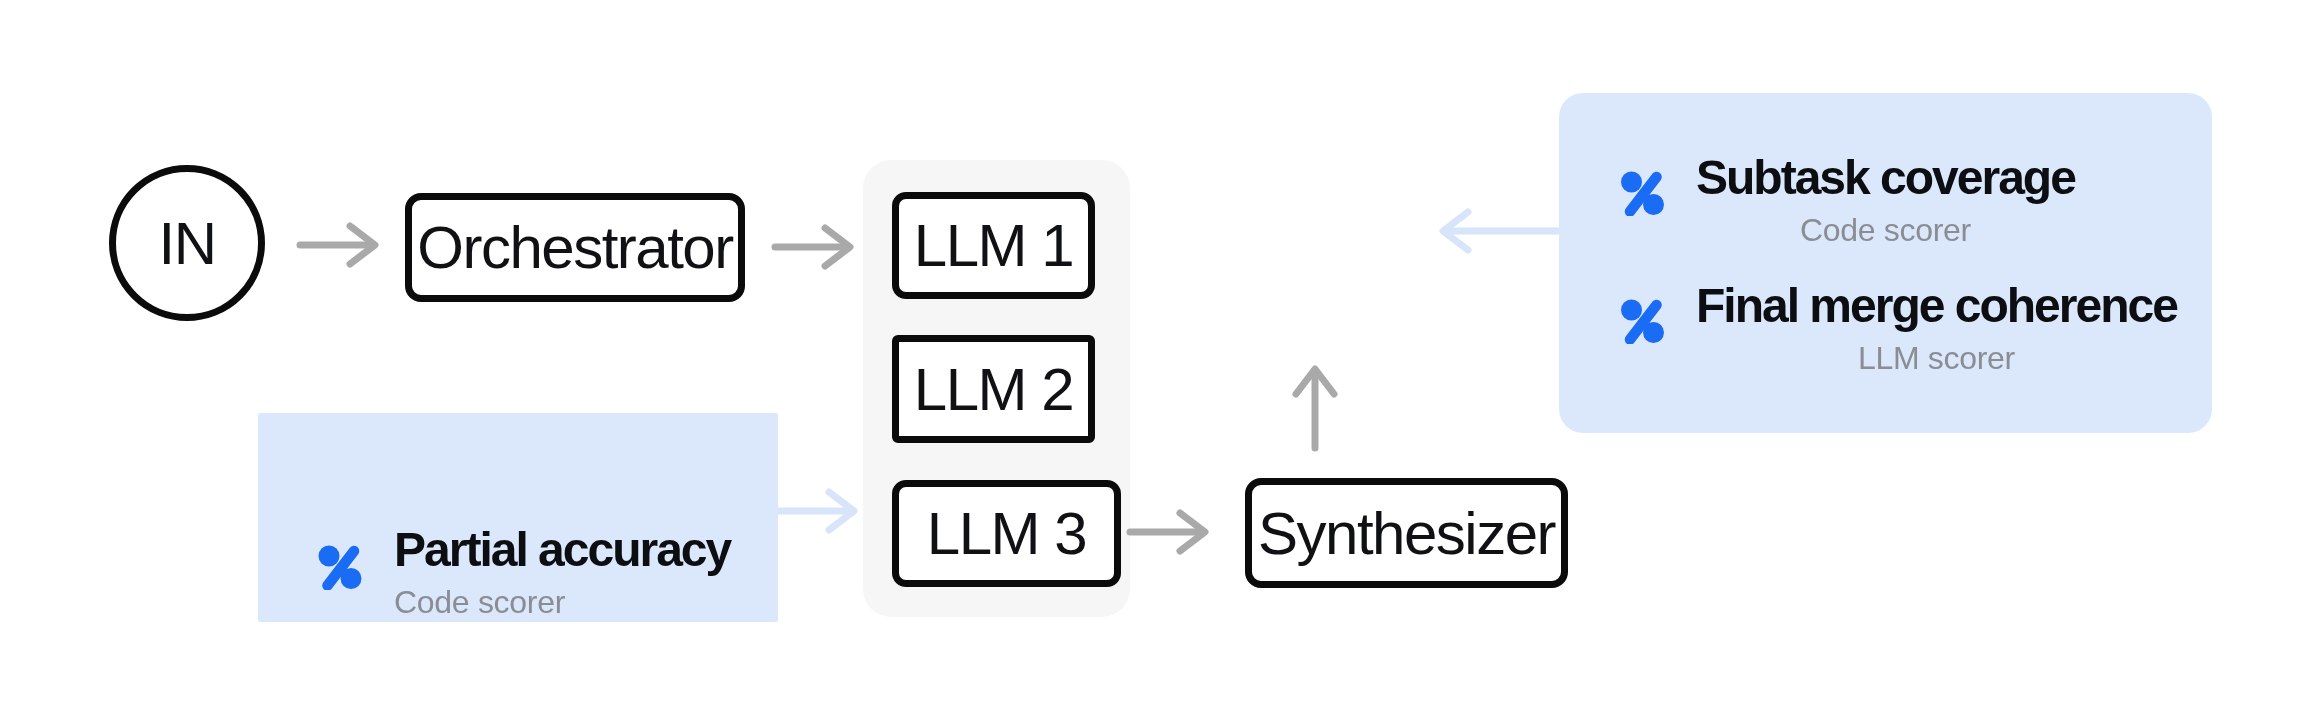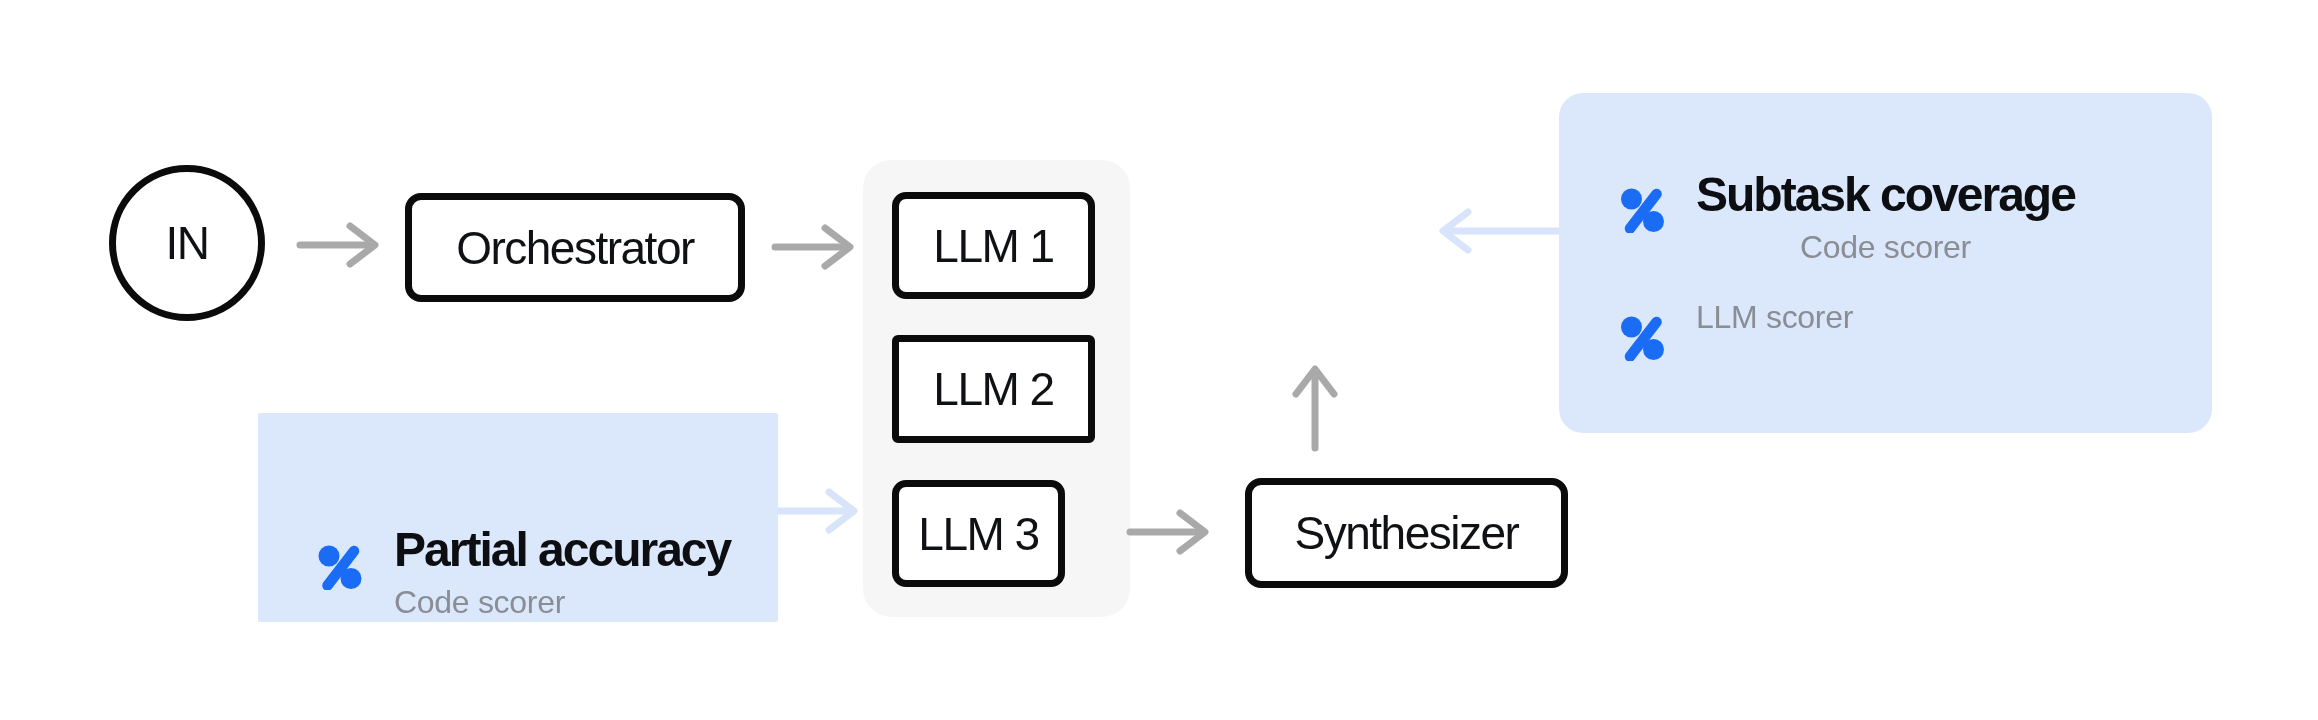--- a/index.html
+++ b/index.html
@@ -25,21 +25,21 @@
     background: var(--node-fill, #ffffff);
     border: 7px solid var(--node-border, #0b0b0b);
     display: flex;
     align-items: center;
     justify-content: center;
   }
   .node.circle { border-radius: 50%; }
   .node.rect { border-radius: 16px; }
   .node.llm { border-radius: 14px; }
   .node-label {
-    font-size: 46px;
+    font-size: 60px;
     font-weight: 500;
     letter-spacing: -1.5px;
     color: var(--label-text, #101114);
     white-space: nowrap;
   }
   .group {
     position: absolute;
     left: 863px; top: 160px;
     width: 267px; height: 457px;
     background: var(--group-fill, #f6f6f7);
@@ -138,21 +138,21 @@
     <path d="M54 4 L79 23 L54 42"></path>
   </svg>
 
   <div class="group">
     <div class="node llm" style="left:29px; top:32px; width:203px; height:107px;">
       <span class="node-label">LLM 1</span>
     </div>
     <div class="node llm" style="left:29px; top:175px; width:203px; height:108px;border-radius:6px;">
       <span class="node-label">LLM 2</span>
     </div>
-    <div class="node llm" style="left:29px; top:320px; width:173px; height:107px;">
+    <div class="node llm" style="left:29px; top:320px; width:229px; height:107px;">
       <span class="node-label">LLM 3</span>
     </div>
   </div>
 
   <svg class="arrow gray" style="left:1126px; top:509px;" width="88" height="46" viewBox="0 0 88 46">
     <path d="M4 23 H74"></path>
     <path d="M54 4 L79 23 L54 42"></path>
   </svg>
 
   <div class="node rect" style="left:1245px; top:478px; width:323px; height:110px;">
@@ -207,18 +207,19 @@
     </div>
     <div class="scorer-row">
       <div class="icon-wrap">
         <svg class="scorer-icon" viewBox="0 0 45 45">
           <circle cx="11.5" cy="11" r="10.5"></circle>
           <circle cx="33.5" cy="33.5" r="10.5"></circle>
           <path d="M36.5 6 L10 40.5"></path>
         </svg>
       </div>
       <div class="scorer-text">
+        <div class="scorer-title">Final merge coherence</div>
         <div class="scorer-sub">LLM scorer</div>
       </div>
     </div>
   </div>
 
 </div>
 
 </body></html>

